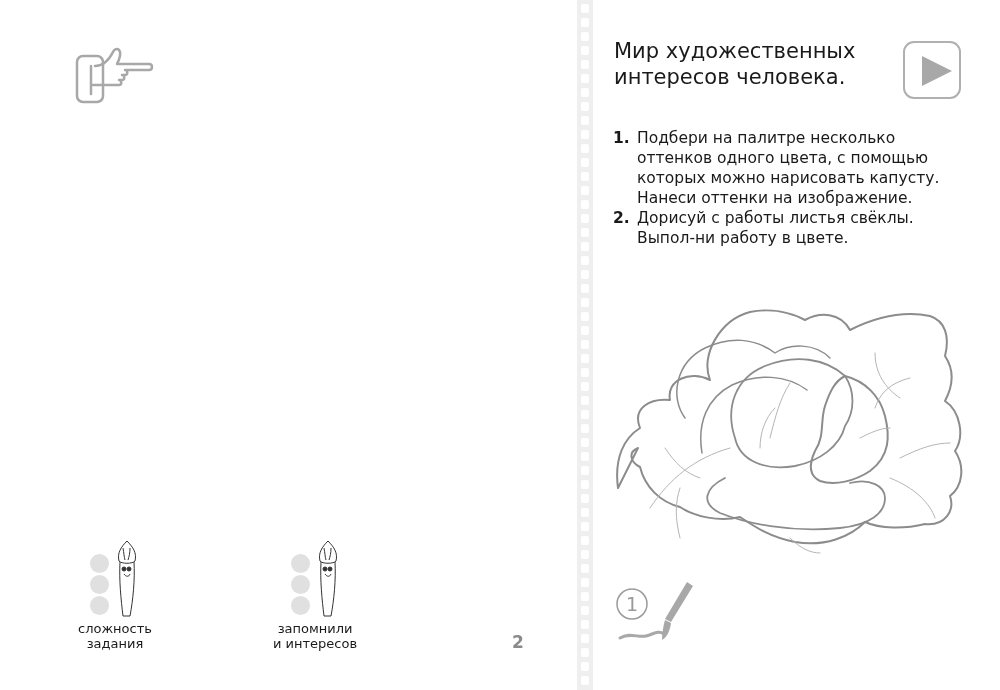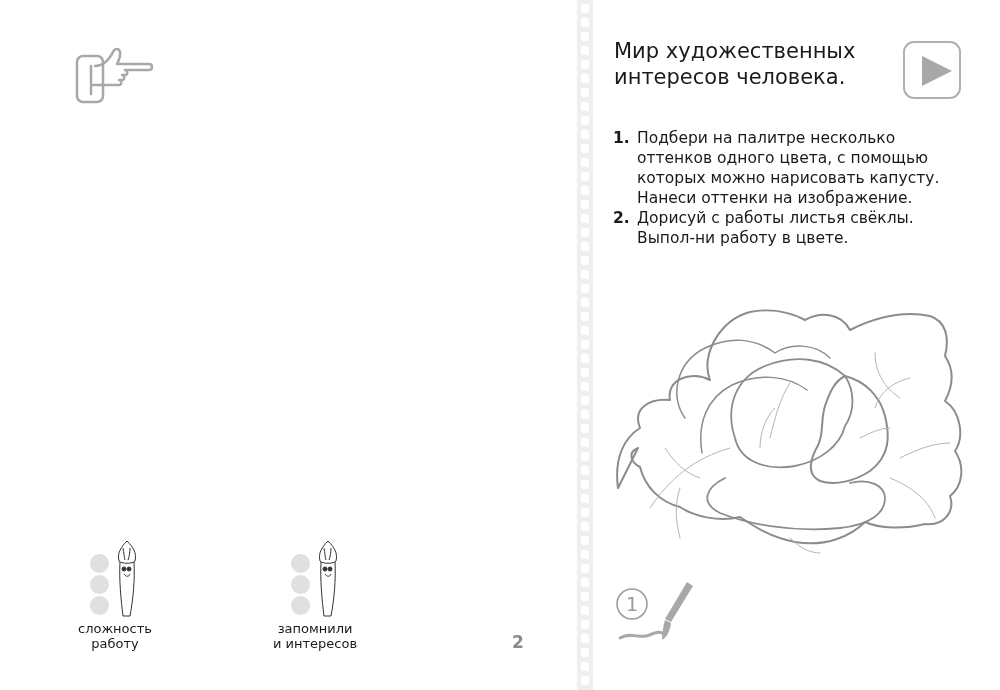--- a/index.html
+++ b/index.html
@@ -51,21 +51,21 @@
         <path d="M12 1 c-6 6 -10 12 -8 20 c2 3 14 3 16 0 c2-8 -2-14 -8-20z"></path>
         <path d="M8 8 c1 5 1 9 2 12 M15 8 c0 5 -1 9 -2 12"></path>
         <path d="M5 22 c-1 18 1 38 3 54 h7 c3-16 5-36 4-54"></path>
         <circle cx="9" cy="29" r="2" fill="#333"></circle>
           <circle cx="14" cy="29" r="2" fill="#333"></circle>
         <path d="M9 34 c2 3 5 3 6 0"></path>
       </svg>
     </div>
     <div class="label">
       <div>сложность</div>
-      <div>работу</div>
+      <div>задания</div>
     </div>
   </div>
 
 
   <div class="rating" style="left:273px;">
     <div class="icons">
       <div class="dots">
         <div class="dot"></div>
         <div class="dot"></div>
         <div class="dot"></div>

